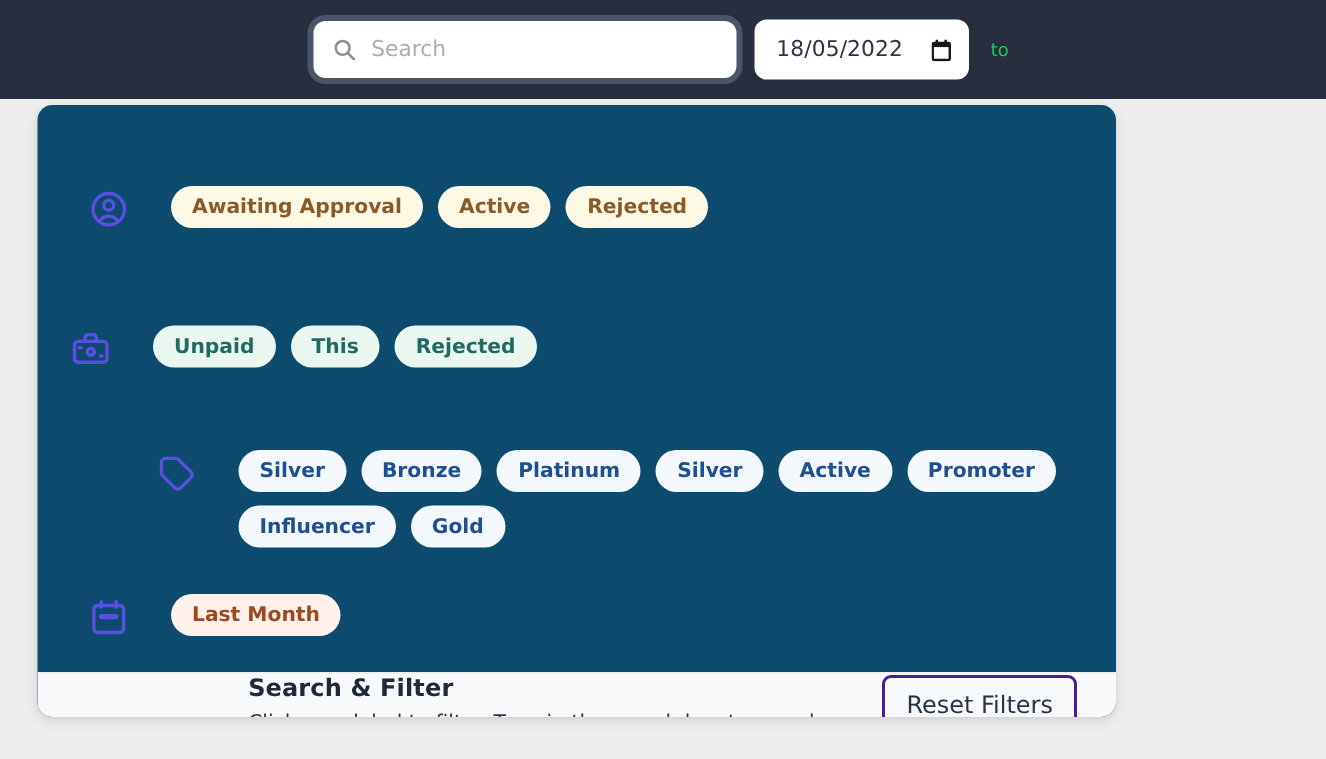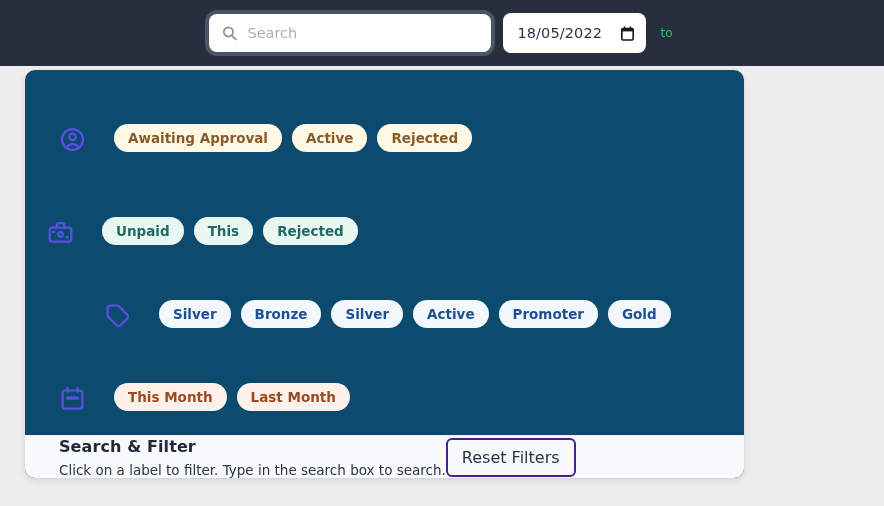--- a/index.html
+++ b/index.html
@@ -164,23 +164,24 @@
   .row-3 { margin-top: 27px; margin-left: 45px; }
   .row-4 { margin-top: 27px; }
 
   
   .card-footer {
     height: 96px;
     background: #f8f9fb;
     border-top: 1px solid #edeef1;
     display: flex;
     align-items: center;
-    justify-content: flex-start;
+    justify-content: flex-end;
     padding: 0 26px 0 34px;
     box-sizing: border-box;
+    gap: 36px;
   }
   .footer-title {
     font-size: 16px;
     font-weight: bold;
     color: #20283a;
     margin: 0 0 6px 0;
     letter-spacing: 0.1px;
   }
   .footer-sub {
     font-size: 13.5px;
@@ -270,37 +271,38 @@
 
     <div class="filter-row row-3">
       <span class="row-icon">
         <svg viewBox="0 0 24 24" fill="none" stroke="currentColor" stroke-width="2" stroke-linecap="round" stroke-linejoin="round">
           <path d="M3.2 5.6a2.4 2.4 0 0 1 2.4-2.4h6.1c.6 0 1.2.25 1.7.7l7.3 7.3a2.4 2.4 0 0 1 0 3.4l-6.1 6.1a2.4 2.4 0 0 1-3.4 0L3.9 13.4a2.4 2.4 0 0 1-.7-1.7z"></path>
         </svg>
       </span>
       <div class="chips">
         <button class="chip tone-blue">Silver</button>
         <button class="chip tone-blue">Bronze</button>
+        <button class="chip tone-blue">Platinum</button>
         <button class="chip tone-blue">Silver</button>
         <button class="chip tone-blue">Active</button>
         <button class="chip tone-blue">Promoter</button>
+        <button class="chip tone-blue">Influencer</button>
         <button class="chip tone-blue">Gold</button>
       </div>
     </div>
 
     <div class="filter-row row-4">
       <span class="row-icon">
         <svg viewBox="0 0 24 24" fill="none" stroke="currentColor" stroke-width="2" stroke-linecap="round" stroke-linejoin="round">
           <rect x="3.2" y="5" width="17.6" height="16" rx="2.2"></rect>
           <path d="M7.6 2.6v3.4M16.4 2.6v3.4"></path>
           <path d="M7.8 11.6h8.4" stroke-width="3.2"></path>
         </svg>
       </span>
       <div class="chips">
-        <button class="chip tone-peach">This Month</button>
         <button class="chip tone-peach">Last Month</button>
       </div>
     </div>
 
   </div>
 
   <div class="card-footer">
     <div>
       <p class="footer-title">Search &amp; Filter</p>
       <p class="footer-sub">Click on a label to filter. Type in the search box to search.</p>

